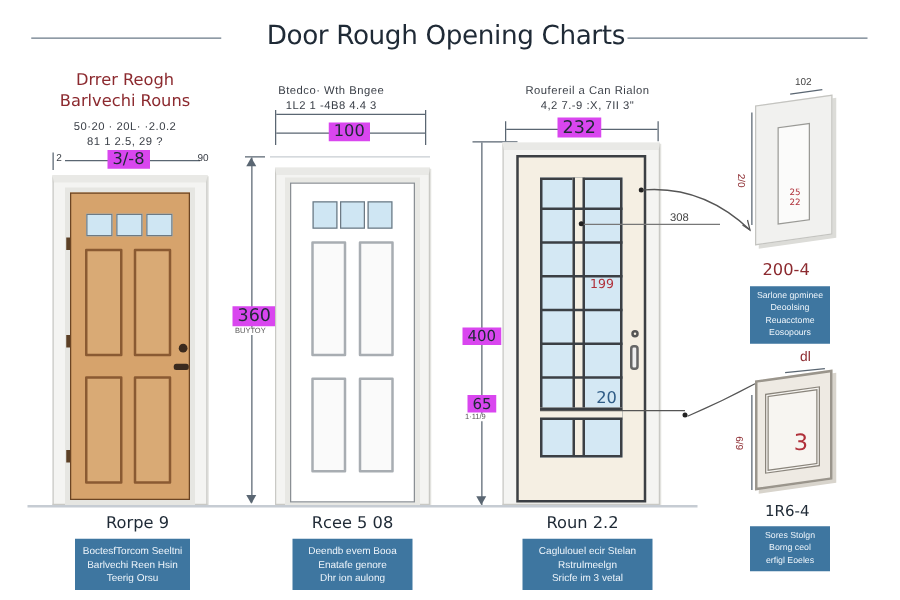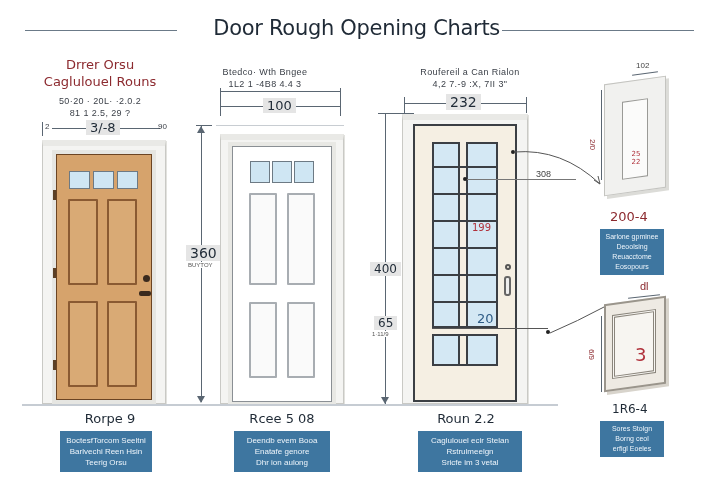--- a/index.html
+++ b/index.html
@@ -8,21 +8,21 @@
   .abs { position: absolute; }
 
   
   .title-line { position: absolute; top: 30px; height: 1px; background: #6b7a88; }
   .title { position: absolute; top: 16px; left: 180px; width: 320px; text-align: right;
            font-family: "DejaVu Sans", sans-serif; font-size: 21px; color: #1f2a36; letter-spacing: -0.3px; }
 
   
   .caption-red { color: #8c2a2f; font-family: "DejaVu Sans", sans-serif; font-size: 13px; text-align: center; line-height: 17px; }
   .caption-small { font-size: 9px; color: #3a3f47; text-align: center; line-height: 12px; letter-spacing: 0.4px; }
-  .dim-label { font-family: "DejaVu Sans", sans-serif; font-size: 13px; color: #1f2a36; background: #e5e5e5; padding: 0 4px; }
+  .dim-label { font-family: "DejaVu Sans", sans-serif; font-size: 13px; color: #1f2a36; background: #d946ef; padding: 0 4px; }
   .dim-h { position: absolute; height: 1px; background: #5a6672; }
   .dim-v { position: absolute; width: 1px; background: #5a6672; }
   .tick { position: absolute; width: 1px; height: 10px; background: #5a6672; }
   .end-txt { position: absolute; font-size: 8px; color: #3a3f47; }
 
   .floor { position: absolute; top: 404px; left: 22px; width: 536px; height: 2px; background: #c6ccd3; }
 
   
   .frame { position: absolute; background: #f4f4f2; border: 1px solid #c9c9c5; box-shadow: 1px 1px 0 #e2e2de; }
   .door { position: absolute; border: 1px solid #5c4026; }
@@ -36,22 +36,22 @@
   .red-num { position: absolute; color: #b0303a; font-family: "DejaVu Sans", sans-serif; }
 </style>
 </head>
 <body>
 
 <div class="title-line" style="left:25px;width:152px;"></div>
 <div class="title">Door Rough Opening Charts</div>
 <div class="title-line" style="left:502px;width:192px;"></div>
 
 <div class="abs caption-red" style="left:30px;top:56px;width:140px;">
-  <div>Drrer Orsu</div>
-  <div>Caglulouel Rouns</div>
+  <div>Drrer Reogh</div>
+  <div>Barlvechi Rouns</div>
 </div>
 <div class="abs caption-small" style="left:30px;top:95px;width:140px;">
   <div>50·20 · 20L· ·2.0.2</div>
   <div>81 1 2.5, 29 ?</div>
 </div>
 
 <div>
   <div class="tick" style="left:42px;top:122px;height:14px;"></div>
   <div class="end-txt" style="left:45px;top:122px;">2</div>
   <div class="dim-h" style="left:52px;top:128px;width:108px;"></div>

